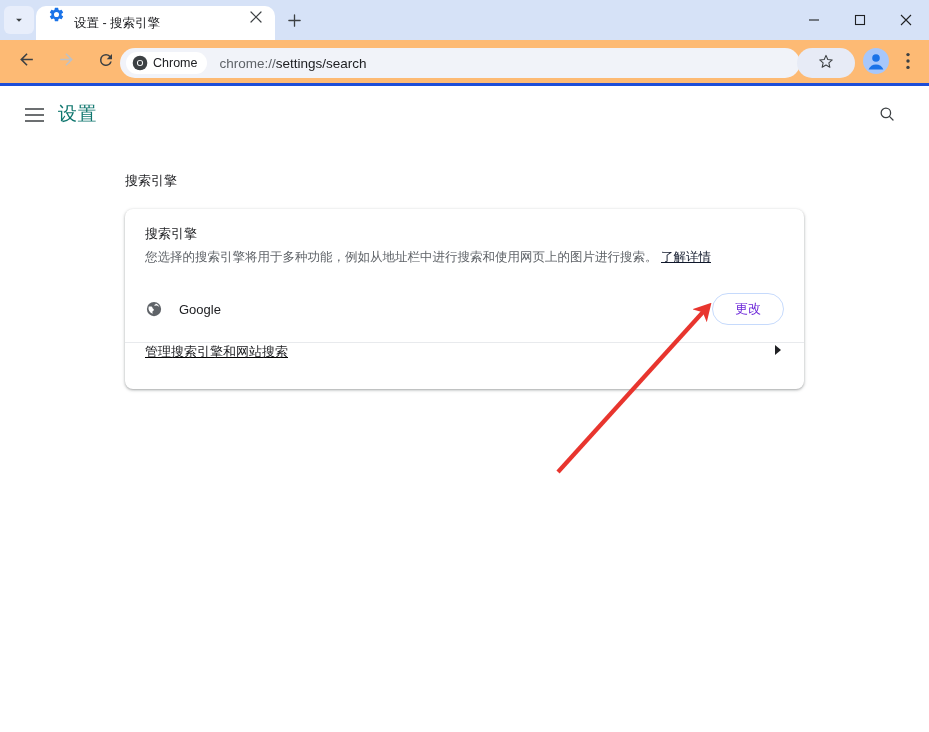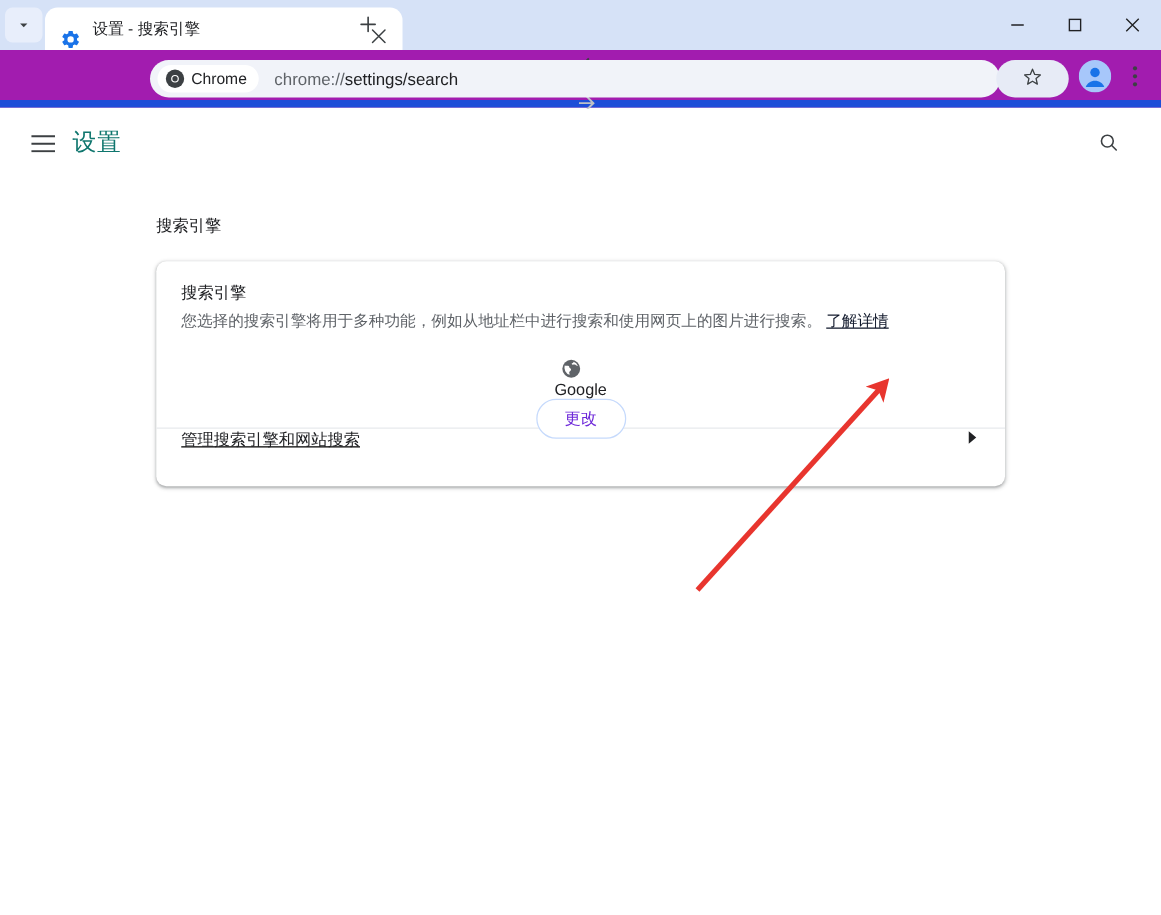--- a/index.html
+++ b/index.html
@@ -18,24 +18,24 @@
   }
   .tabsearch {
     position: absolute; left: 4px; top: 6px; width: 30px; height: 28px;
     border-radius: 6px; background: #e8eefb;
     display: flex; align-items: center; justify-content: center;
     cursor: default;
   }
   .tabsearch svg { display: block; }
 
   .tab {
-    position: absolute; left: 36px; top: 6px; width: 286px; height: 34px;
+    position: absolute; left: 36px; top: 6px; width: 239px; height: 34px;
     background: #ffffff;
     border-top-left-radius: 10px; border-top-right-radius: 10px;
-    display: flex; align-items: flex-end; padding: 0 8px 0 12px;
+    display: flex; align-items: flex-start; padding: 0 8px 0 12px;
   }
   .tab-favicon { width: 17px; height: 17px; flex: 0 0 17px; margin-right: 9px; }
   .tab-title {
     flex: 1 1 auto; font-size: 12.5px; color: #202124;
     white-space: nowrap; overflow: hidden; text-overflow: ellipsis;
     line-height: 34px;
   }
   .tab-close {
     width: 22px; height: 22px; flex: 0 0 22px; border-radius: 50%;
     display: flex; align-items: center; justify-content: center;
@@ -50,23 +50,23 @@
     display: flex; align-items: stretch;
   }
   .wc {
     width: 46px; height: 40px;
     display: flex; align-items: center; justify-content: center;
   }
 
   
   .toolbar {
     position: absolute; left: 0; top: 40px; width: 929px; height: 46px;
-    background: #a21caf;
-    border-bottom: 6px solid #1d4ed8;
-    display: flex; align-items: center; flex-direction: column;
+    background: #fdba74;
+    border-bottom: 3px solid #1d4ed8;
+    display: flex; align-items: center;
   }
   .tb-btn {
     width: 30px; height: 30px; margin-left: 10px; border-radius: 50%;
     display: flex; align-items: center; justify-content: center;
     flex: 0 0 30px;
   }
   .tb-btn.first { margin-left: 11px; }
   .omnibox {
     position: absolute; left: 120px; top: 8px; width: 680px; height: 30px;
     background: #f1f3f9; border-radius: 15px;
@@ -137,21 +137,21 @@
     border-radius: 8px;
     box-shadow: 0 1px 2px rgba(60,64,67,.30), 0 1px 3px 1px rgba(60,64,67,.15);
     overflow: hidden;
   }
   .card-top { padding: 16px 20px 16px 20px; }
   .card-title { font-size: 13px; color: #202124; margin-bottom: 5px; }
   .card-desc { font-size: 12.5px; color: #5f6368; line-height: 18px; }
   .card-desc a { color: #0f172a; }
   .engine-row {
     display: flex; align-items: center;
-    padding: 0 20px 0 20px; height: 46px; margin-top: 4px; flex-direction: column;
+    padding: 0 20px 0 20px; height: 46px; margin-top: 4px;
   }
   .engine-icon { width: 18px; height: 18px; flex: 0 0 18px; margin-right: 16px; }
   .engine-name { font-size: 13px; color: #202124; flex: 1 1 auto; }
   .change-btn {
     border: 1px solid #c6dafc; background: #ffffff;
     color: #6d28d9; font-size: 13px;
     border-radius: 16px; height: 32px; padding: 0 22px;
     font-family: "Liberation Sans", sans-serif;
     cursor: pointer; flex: 0 0 auto;
   }

